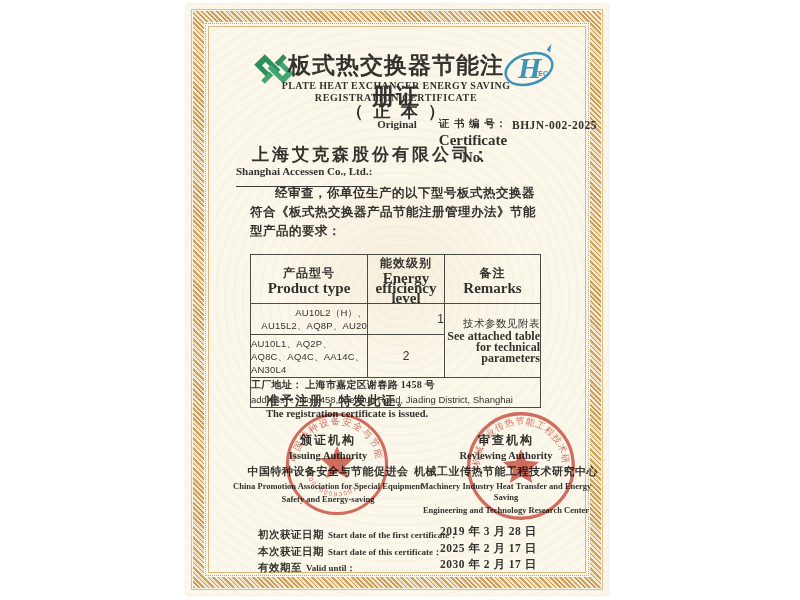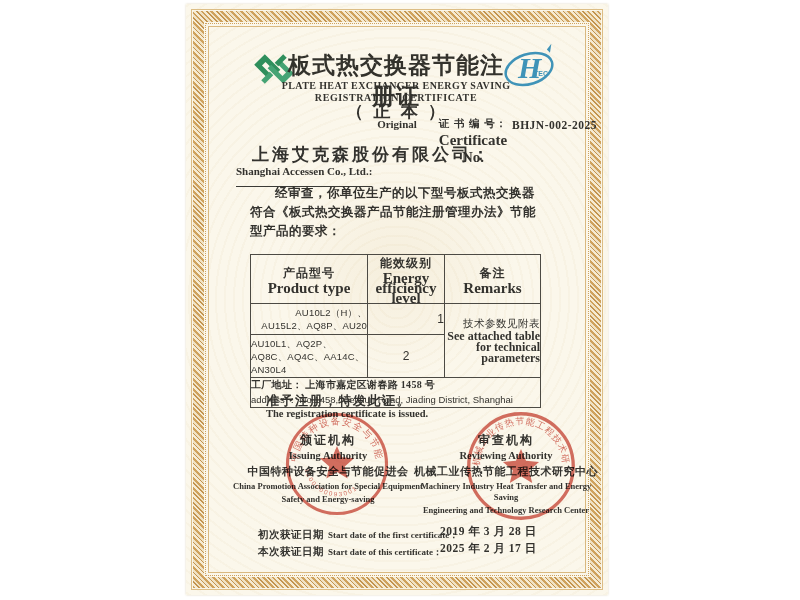--- a/index.html
+++ b/index.html
@@ -224,15 +224,20 @@
       <div class="date-row">
         <span class="d-cn">初次获证日期</span>
         <span class="d-en">Start date of the first certificate：</span>
         <span class="d-val">2019 年 3 月 28 日</span>
       </div>
       <div class="date-row">
         <span class="d-cn">本次获证日期</span>
         <span class="d-en">Start date of this certificate：</span>
         <span class="d-val">2025 年 2 月 17 日</span>
       </div>
+      <div class="date-row">
+        <span class="d-cn">有效期至</span>
+        <span class="d-en">Valid until：</span>
+        <span class="d-val">2030 年 2 月 17 日</span>
+      </div>
     </div>
   </div>
 </div>
 
 </body></html>

